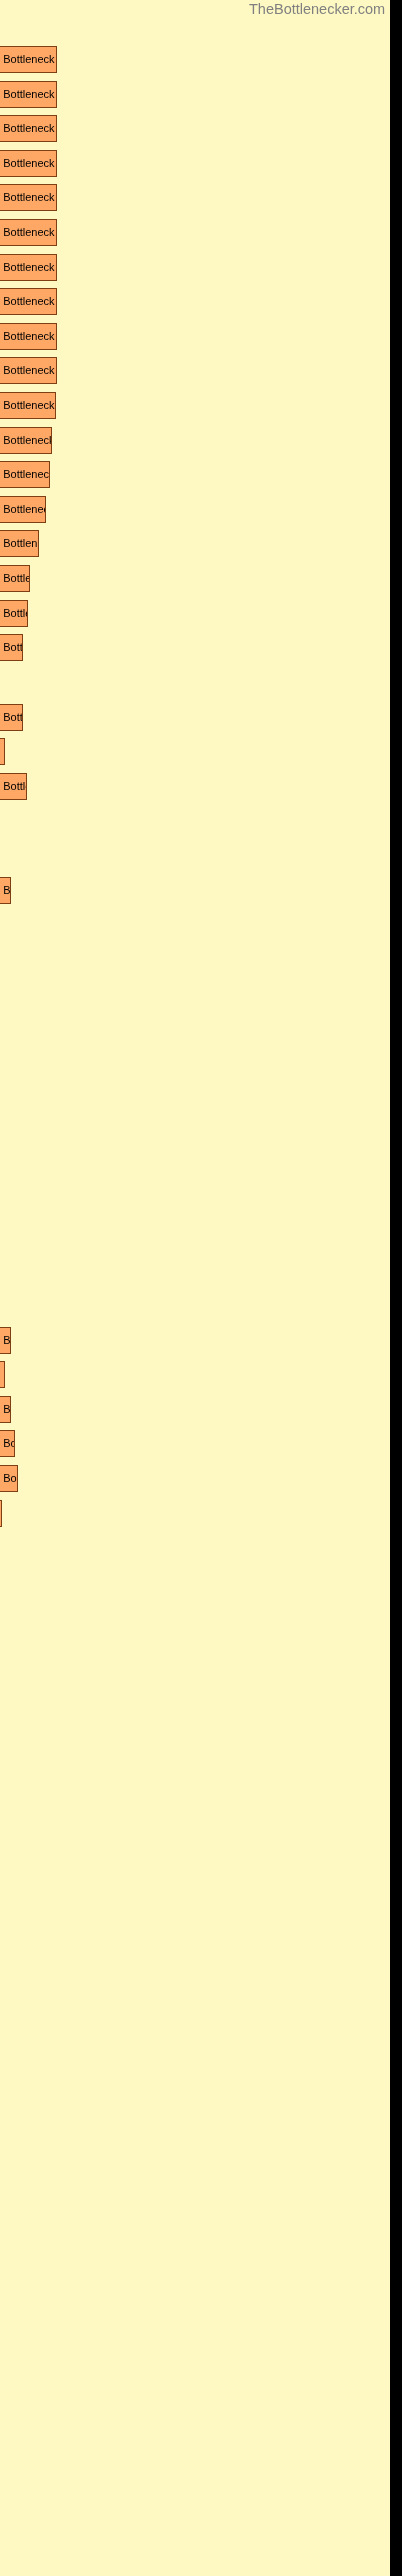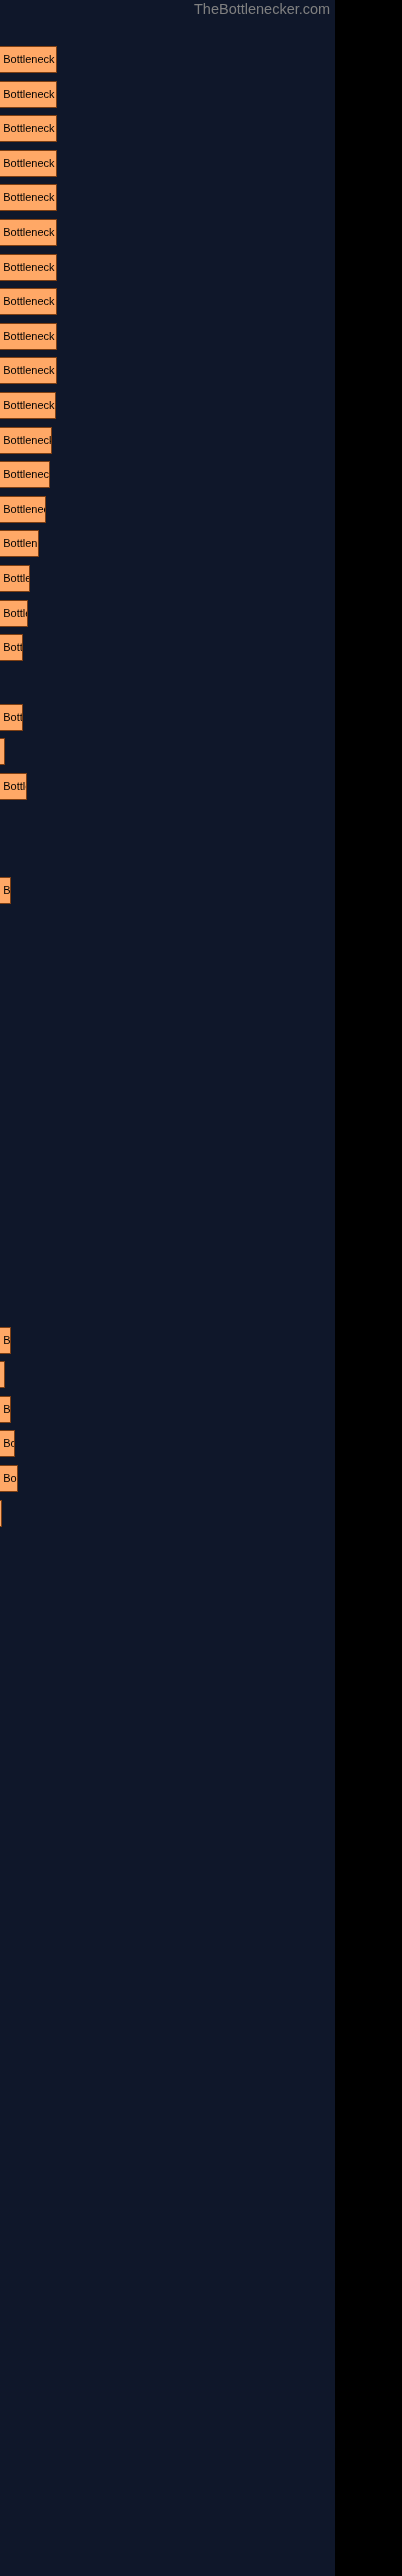--- a/index.html
+++ b/index.html
@@ -14,23 +14,23 @@
     position: relative;
     overflow: hidden;
     font-family: "Liberation Sans", sans-serif;
     -webkit-font-smoothing: antialiased;
   }
 
   #chart-root {
     position: absolute;
     left: 0;
     top: 0;
-    width: 335px;
+    width: 390px;
     height: 2576px;
-    background: #0f172a;
+    background: #fef9c3;
   }
 
   
   #chart-title {
     position: absolute;
     top: 0.8px;
     right: 4.8px;
     color: #808080;
     font-size: 14.5px;
     font-family: "Liberation Sans", sans-serif;

